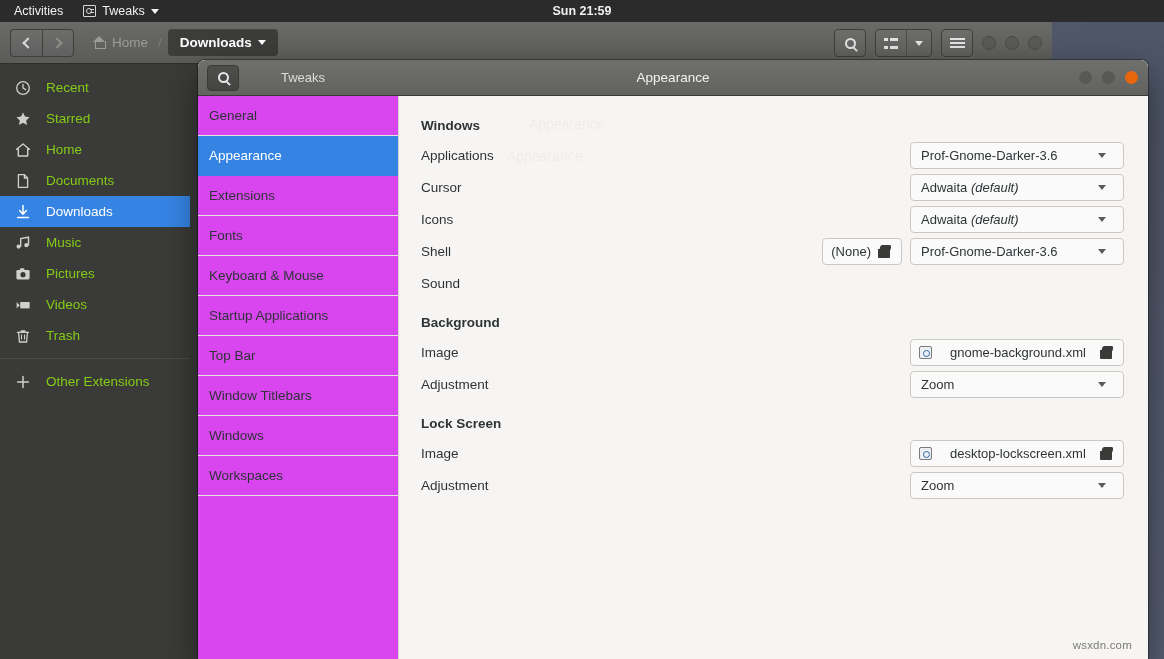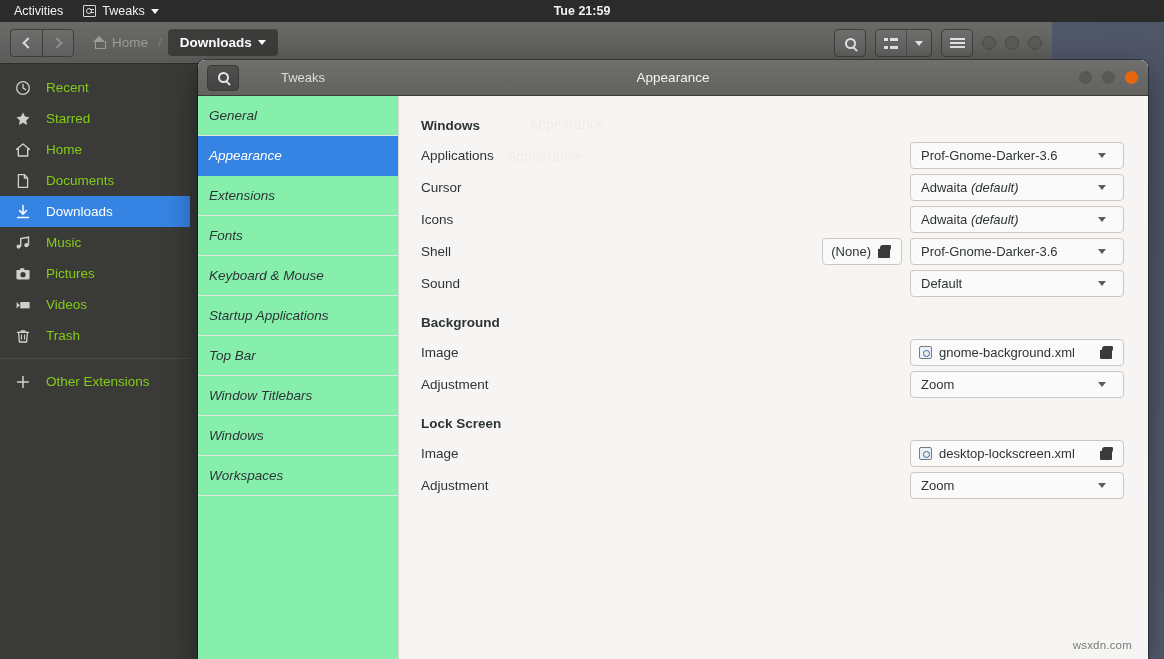--- a/index.html
+++ b/index.html
@@ -199,23 +199,22 @@
     color: #f2f2f0; font-size: 13.5px; pointer-events: none;
   }
   #tweaks-header .tw-ctrls {
     position: absolute; right: 10px; display: flex; gap: 10px; align-items: center;
   }
   .tdot { width: 13px; height: 13px; border-radius: 50%; background: #585856; }
   .tdot.close { background: #e8670c; }
 
   #tweaks-body { display: flex; height: 563px; }
   #tw-sidebar {
-    width: 201px; background: #86efac; border-right: 1px solid #d8d6d2;
+    width: 201px; background: #d946ef; border-right: 1px solid #d8d6d2;
     flex-shrink: 0;
-    font-style: italic;
   }
   .tw-item {
     height: 40px; display: flex; align-items: center;
     padding: 0 0 0 11px;
     font-size: 13.5px; color: #2e3436;
     border-bottom: 1px solid #e6e4e1;
   }
   .tw-item.selected { background: #3584e4; color: #ffffff; border-bottom-color: #3584e4; }
 
   #tw-content {
@@ -249,21 +248,21 @@
     border-left: 4.5px solid transparent; border-right: 4.5px solid transparent;
     border-top: 5px solid #5c5c5a;
   }
   .filebtn {
     height: 27px; background: #fbfafa;
     border: 1px solid #cdc7c2; border-radius: 4px;
     display: flex; align-items: center; gap: 7px;
     padding: 0 8px; font-size: 13px; color: #2e3436;
   }
   .filebtn.wide { width: 214px; justify-content: space-between; }
-  .fb-left { display: flex; align-items: center; gap: 7px; overflow: hidden; justify-content: center; }
+  .fb-left { display: flex; align-items: center; gap: 18px; overflow: hidden; justify-content: center; }
   .xml-icon {
     width: 13px; height: 13px; border: 1px solid #7a7a78; border-radius: 2px;
     background: #eceff4; position: relative; flex-shrink: 0;
   }
   .xml-icon::after {
     content: ""; position: absolute; left: 3px; top: 3px;
     width: 5px; height: 5px; border-radius: 50%;
     border: 1.3px solid #3465a4;
   }
   .folder-open {
@@ -297,21 +296,21 @@
 
 <div id="desktop">
 
   <div id="topbar">
     <div class="activities">Activities</div>
     <div class="appmenu">
       <span class="appicon"></span>
       <span>Tweaks</span>
       <span class="caret-down"></span>
     </div>
-    <div class="clock">Tue 21:59</div>
+    <div class="clock">Sun 21:59</div>
   </div>
 
   <div id="nautilus">
 
     <div id="nautilus-header">
       <div class="nav-group">
         <div class="nav-btn">
           <span class="chev left"></span>
         </div>
         <div class="nav-btn">
@@ -567,26 +566,20 @@
             </span>
             <span class="combo">
               <span class="cval"><span>Prof-Gnome-Darker-3.6</span></span>
               <span class="tri-down"></span>
             </span>
           </span>
         </div>
 
         <div class="row">
           <span class="rlabel">Sound</span>
-          <span class="rctrl">
-            <span class="combo">
-              <span class="cval"><span>Default</span></span>
-              <span class="tri-down"></span>
-            </span>
-          </span>
         </div>
 
         <div class="sec-title spaced">Background</div>
 
         <div class="row">
           <span class="rlabel">Image</span>
           <span class="rctrl">
             <span class="filebtn wide">
               <span class="fb-left">
                 <span class="xml-icon"></span>

